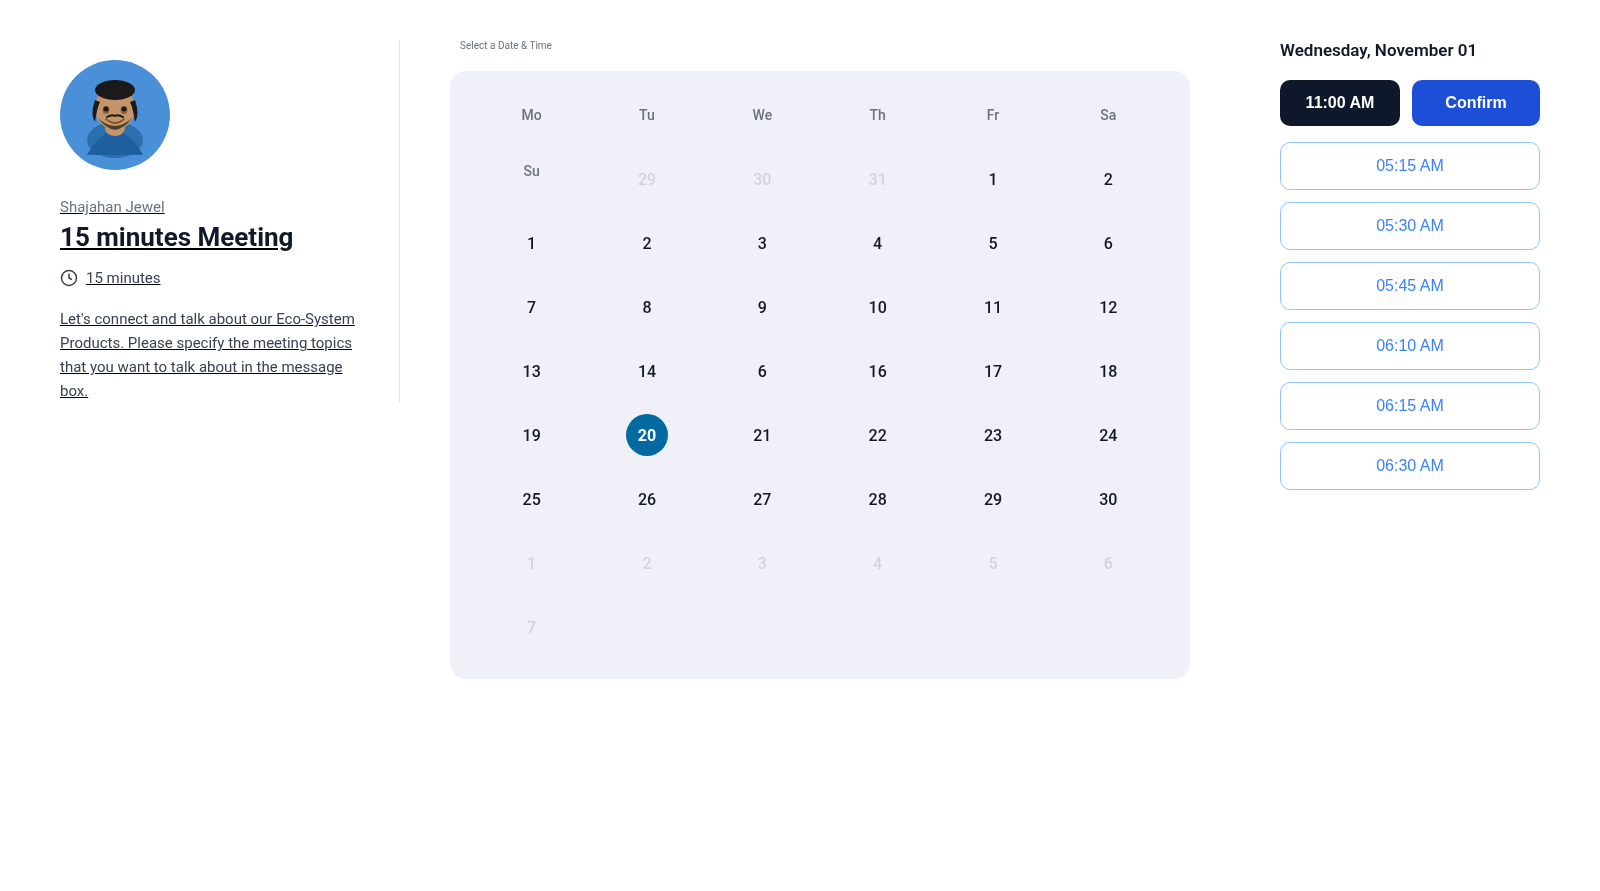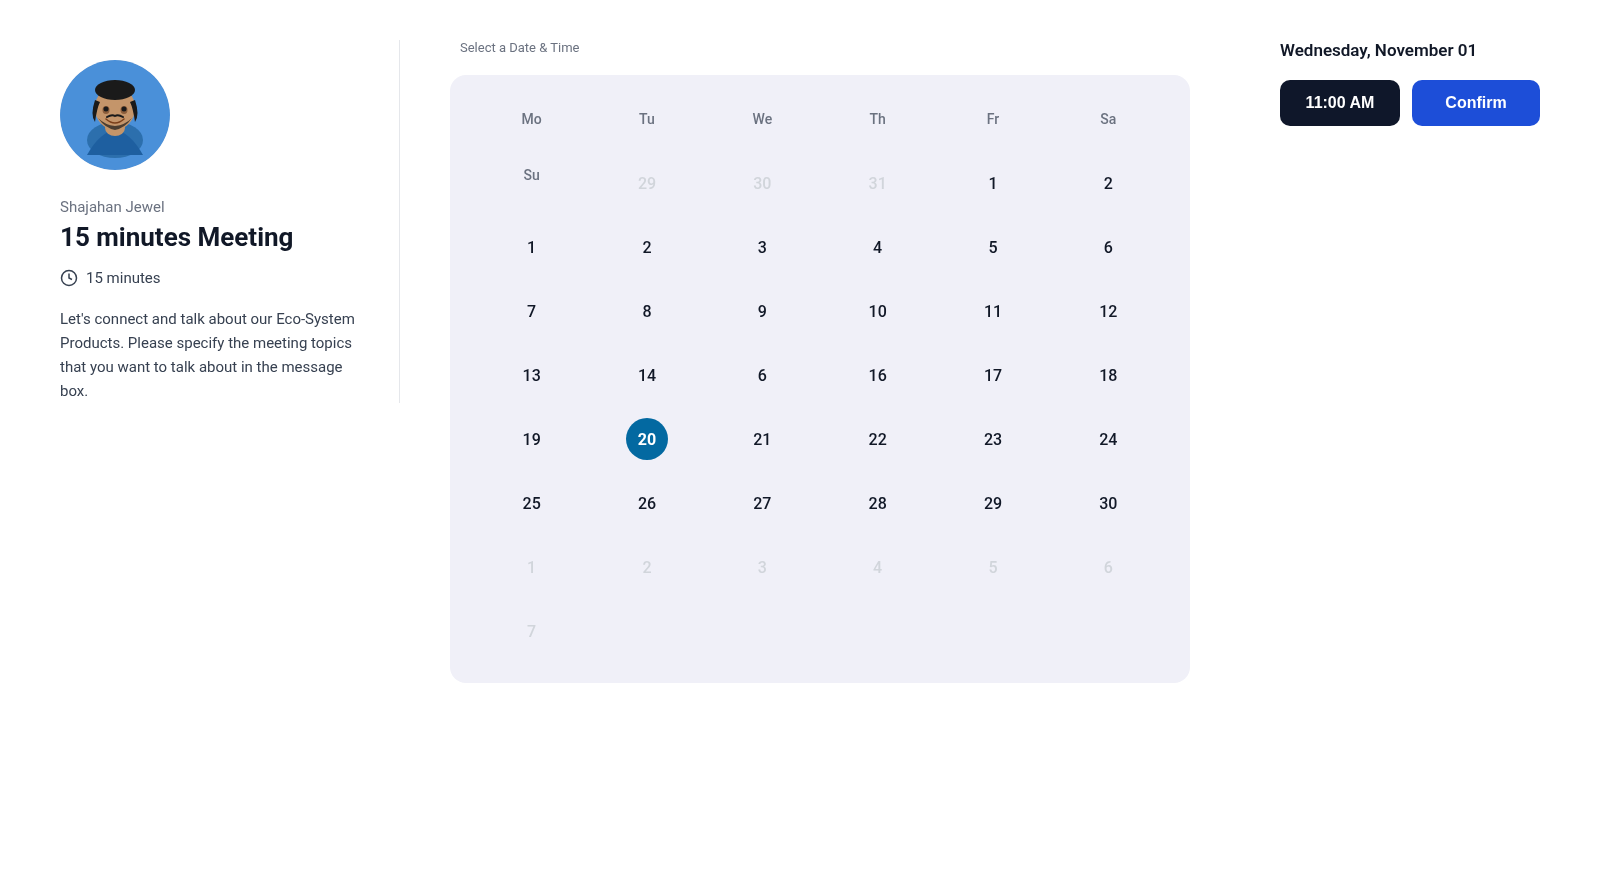--- a/index.html
+++ b/index.html
@@ -13,20 +13,21 @@
       align-items: flex-start;
       padding: 40px 60px;
     }
 
     .left-panel {
       width: 340px;
       flex-shrink: 0;
       padding-top: 20px;
       padding-right: 40px;
       border-right: 1px solid #e5e7eb;
+      text-decoration: underline;
     }
 
     .avatar-wrapper {
       width: 110px;
       height: 110px;
       border-radius: 50%;
       overflow: hidden;
       margin-bottom: 28px;
       background: #b0c4de;
     }
@@ -73,21 +74,21 @@
       line-height: 1.6;
     }
 
     .center-panel {
       flex: 1;
       padding: 0 50px;
       padding-top: 0;
     }
 
     .section-label {
-      font-size: 13px;
+      font-size: 10px;
       color: #6b7280;
       margin-bottom: 20px;
       margin-left: 10px;
     }
 
     .calendar-card {
       background: #f0f0f8;
       border-radius: 16px;
       padding: 28px 32px;
     }
@@ -331,13 +332,21 @@
 </div>
 
 <div class="right-panel">
   <div class="selected-date">Wednesday, November 01</div>
 
   <div class="time-action-row">
     <button class="time-selected-btn">11:00 AM</button>
     <button class="confirm-btn">Confirm</button>
   </div>
 
+  <div id="time-slots-container">
+  <button class="time-slot-btn">05:15 AM</button>
+      <button class="time-slot-btn">05:30 AM</button>
+      <button class="time-slot-btn">05:45 AM</button>
+      <button class="time-slot-btn">06:10 AM</button>
+      <button class="time-slot-btn">06:15 AM</button>
+      <button class="time-slot-btn">06:30 AM</button>
+    </div>
 </div>
 
 </body></html>

